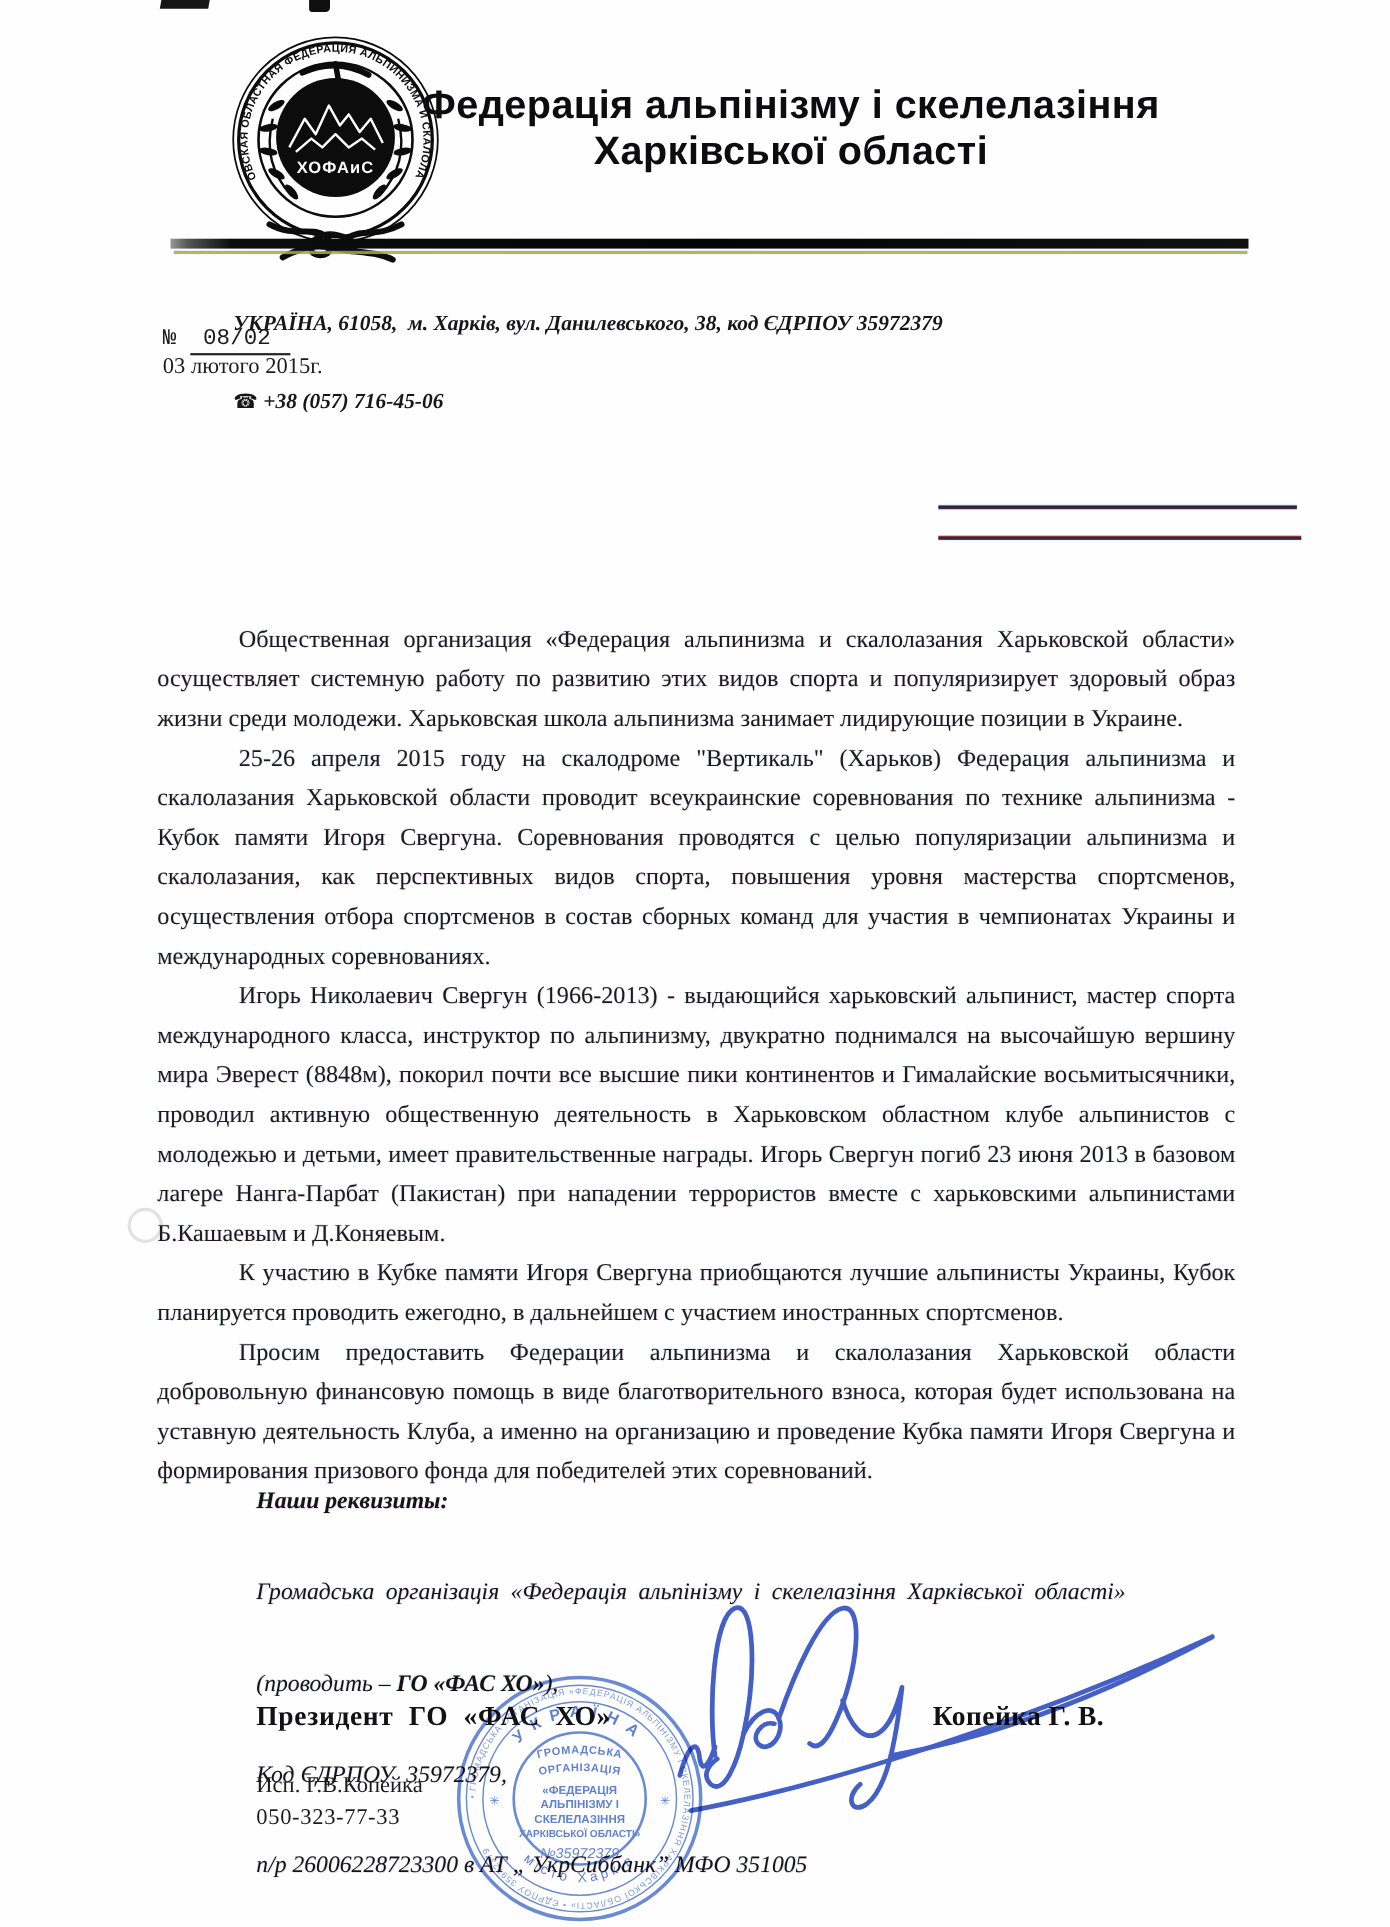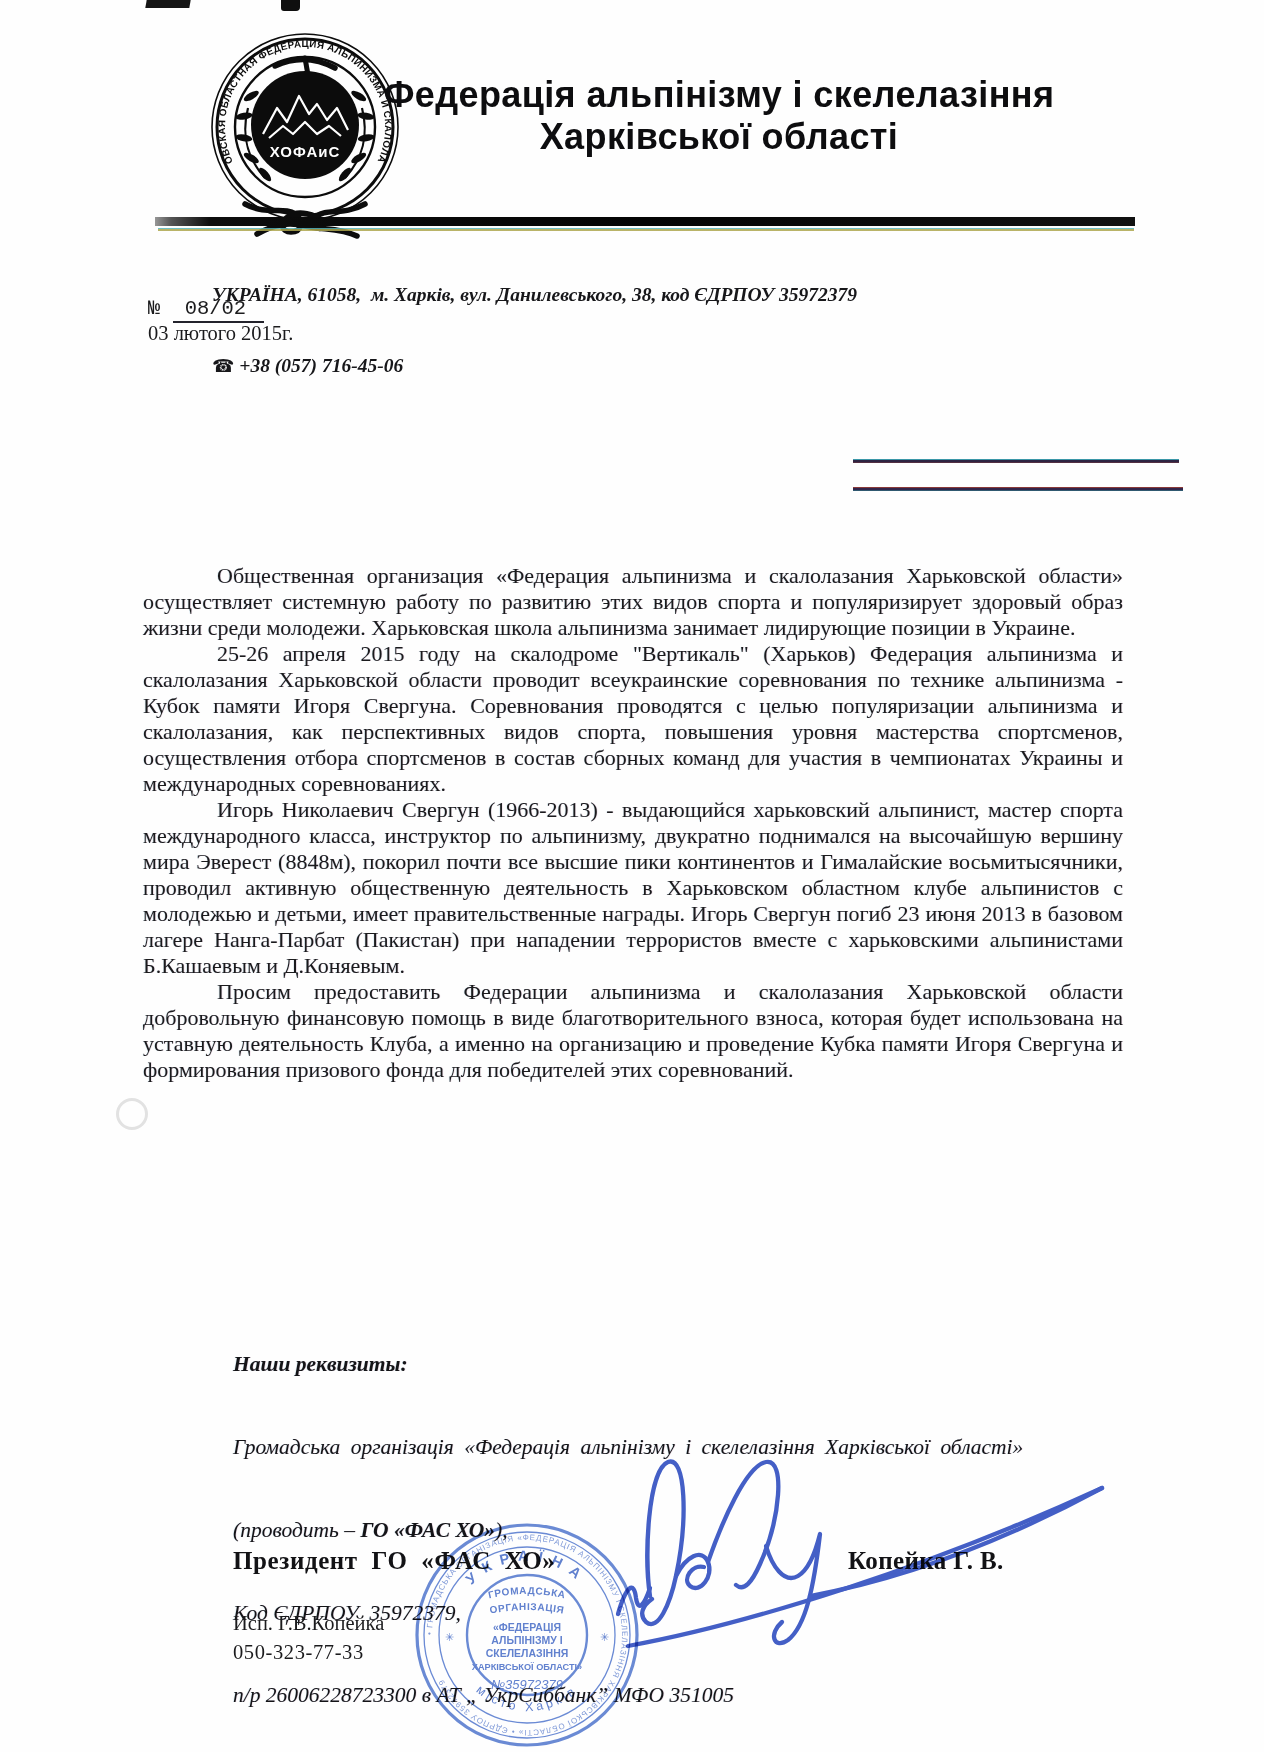--- a/index.html
+++ b/index.html
@@ -35,21 +35,21 @@
   .ref-underline { display:inline-block; border-bottom:2px solid #23232c; padding:0 18px 1px 12px; }
   .dateline { position:absolute; left:148px; top:322px; font-size:20.5px; }
 
   .addressee-1 { position:absolute; left:853px; top:459px; width:326px; height:3.5px;
       background:linear-gradient(180deg,#3b97a8 0 30%,#2e2442 30% 70%,#6e3742 100%); }
   .addressee-2 { position:absolute; left:853px; top:487px; width:330px; height:3.5px;
       background:linear-gradient(180deg,#8a3a3a 0 30%,#32254a 30% 70%,#2d7d8a 100%); }
 
   
   .body { position:absolute; left:143px; top:563px; width:980px;
-          font-size:22px; line-height:26px; text-align:justify; }
+          font-size:22px; line-height:36px; text-align:justify; }
   .body p { margin:0; text-indent:74px; }
   .scan-ink { text-shadow:0.7px 0.4px 0 rgba(150,30,110,.13), -0.7px -0.4px 0 rgba(0,115,170,.13); }
 
   
   .requisites { position:absolute; left:233px; top:1296px; width:900px;
       font-style:italic; font-size:21.5px; line-height:27.6px; white-space:pre-wrap; color:#141417; }
   .req-heading { font-weight:bold; }
   .req-justified { word-spacing:5px; }
   .req-bold { font-weight:bold; }
 
@@ -140,20 +140,21 @@
   </div>
   <div class="dateline">03 лютого 2015г.</div>
 
   <div class="addressee-1"></div>
   <div class="addressee-2"></div>
 
   <div class="body">
     <p class="scan-ink">Общественная организация «Федерация альпинизма и скалолазания Харьковской области» осуществляет системную работу по развитию этих видов спорта и популяризирует здоровый образ жизни среди молодежи. Харьковская школа альпинизма занимает лидирующие позиции в Украине.</p>
     <p class="scan-ink">25-26 апреля 2015 году на скалодроме "Вертикаль" (Харьков) Федерация альпинизма и скалолазания Харьковской области проводит всеукраинские соревнования по технике альпинизма - Кубок памяти Игоря Свергуна. Соревнования проводятся с целью популяризации альпинизма и скалолазания, как перспективных видов спорта, повышения уровня мастерства спортсменов, осуществления отбора спортсменов в состав сборных команд для участия в чемпионатах Украины и международных соревнованиях.</p>
     <p class="scan-ink">Игорь Николаевич Свергун (1966-2013) - выдающийся харьковский альпинист, мастер спорта международного класса, инструктор по альпинизму, двукратно поднимался на высочайшую вершину мира Эверест (8848м), покорил почти все высшие пики континентов и Гималайские восьмитысячники, проводил активную общественную деятельность в Харьковском областном клубе альпинистов с молодежью и детьми, имеет правительственные награды. Игорь Свергун погиб 23 июня 2013 в базовом лагере Нанга-Парбат (Пакистан) при нападении террористов вместе с харьковскими альпинистами Б.Кашаевым и Д.Коняевым.</p>
+    <p class="scan-ink">К участию в Кубке памяти Игоря Свергуна приобщаются лучшие альпинисты Украины, Кубок планируется проводить ежегодно, в дальнейшем с участием иностранных спортсменов.</p>
     <p class="scan-ink">Просим предоставить Федерации альпинизма и скалолазания Харьковской области добровольную финансовую помощь в виде благотворительного взноса, которая будет использована на уставную деятельность Клуба, а именно на организацию и проведение Кубка памяти Игоря Свергуна и формирования призового фонда для победителей этих соревнований.</p>
   </div>
 
   <div class="requisites scan-ink">
     <div class="req-heading">Наши реквизиты:</div>
     <div class="req-justified">Громадська організація «Федерація альпінізму і скелелазіння Харківської області»</div>
     <div><span>(проводить – </span><span class="req-bold">ГО «ФАС ХО»</span><span>),</span></div>
     <div>Код ЄДРПОУ  35972379,</div>
     <div>п/р 26006228723300 в АТ „ УкрСиббанк” МФО 351005</div>
     

